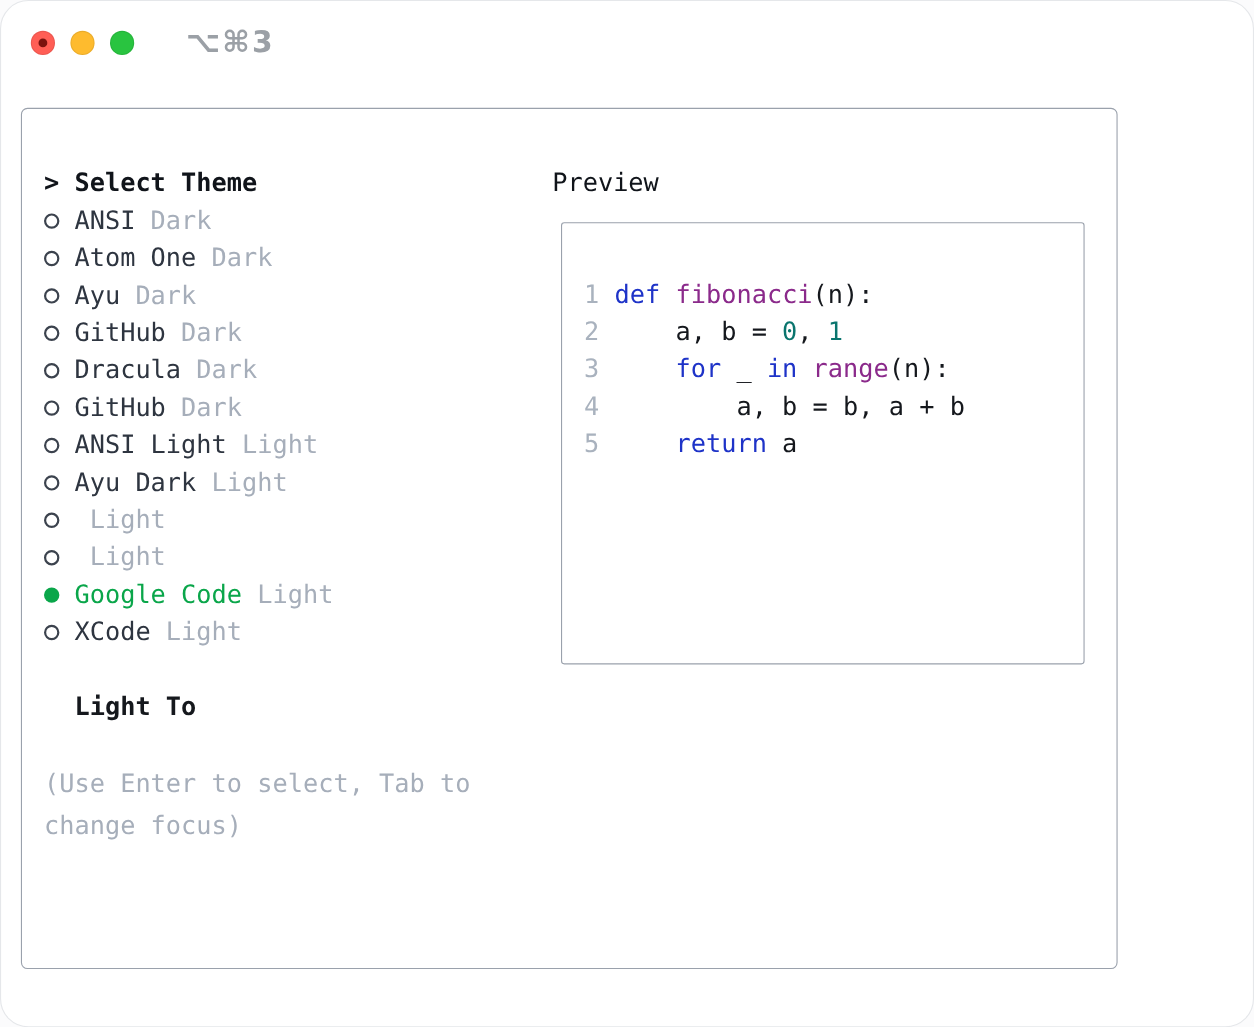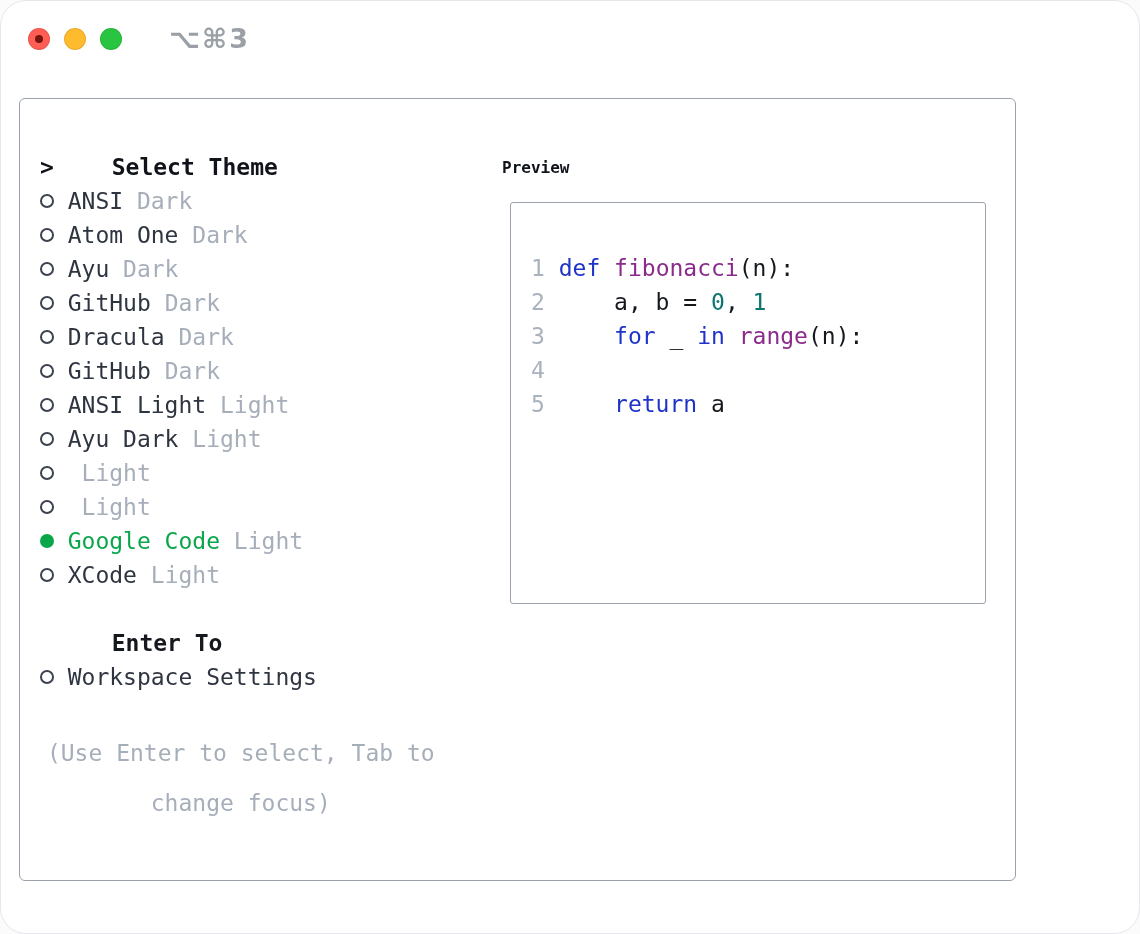--- a/index.html
+++ b/index.html
@@ -29,30 +29,30 @@
     padding:51px 0 0 20px; display:flex; background:#fff;
   }
   .row { height:34px; display:flex; align-items:center; font-size:23px; color:var(--text); white-space:pre; }
   .gap { height:34px; }
   .marker { width:27.7px; display:flex; align-items:center; }
   .cursor-glyph { font-weight:bold; color:#10141a; font-size:23px; }
   .dot { width:14px; height:14px; border-radius:50%; }
   .dot.ring { border:2px solid #3c434e; }
   .dot.filled { background:var(--green); }
   .label {}
-  .label.bold { font-weight:bold; color:#10141a;margin-left:44px; }
+  .label.bold { font-weight:bold; color:#10141a; }
   .label.selected { color:var(--green); }
   .variant { color:var(--muted); }
 
   .left-col { width:462px; }
-  .help { margin-top:0; width:29ch; font-size:23px; line-height:50px; color:var(--muted); white-space:normal;text-align:center; }
+  .help { margin-top:0; width:29ch; font-size:23px; line-height:38px; color:var(--muted); white-space:normal; }
 
   
   .right-col { flex:1; }
-  .preview-title { height:34px; display:flex; align-items:center; font-size:16px; font-weight:bold; color:#10141a; }
+  .preview-title { height:34px; display:flex; align-items:center; font-size:23px; font-weight:normal; color:#10141a; }
   .preview-box {
     margin-top:18px; margin-left:8px; width:476px; height:402px;
     border:1.5px solid #9aa1ac; border-radius:3px;
     padding:48px 0 0 20px; overflow:hidden;
   }
   .code-line { height:34px; display:flex; align-items:center; font-size:23px; white-space:pre; }
   .gutter { display:inline-block; width:2ch; color:var(--line_number); }
   .tok-kw { color:var(--keyword); }
   .tok-fn { color:var(--function); }
   .tok-num { color:var(--number); }
@@ -94,40 +94,39 @@
           <div class="row"><span class="marker"><span class="dot ring"></span></span><span class="variant"> Light</span></div>
           <div class="row"><span class="marker"><span class="dot ring"></span></span><span class="variant"> Light</span></div>
           <div class="row"><span class="marker"><span class="dot filled"></span></span><span class="label selected">Google Code</span><span class="variant"> Light</span></div>
           <div class="row"><span class="marker"><span class="dot ring"></span></span><span class="label">XCode</span><span class="variant"> Light</span></div>
         </div>
 
       <div class="gap"></div>
 
       <div class="row">
         <span class="marker"></span>
-        <span class="label bold" style="color:#15181d">Enter To</span>
+        <span class="label bold" style="color:#15181d">Light To</span>
       </div>
 
       <div id="apply-list">
-          <div class="row"><span class="marker"><span class="dot ring"></span></span><span class="label">Workspace Settings</span></div>
         </div>
 
       <div class="gap"></div>
 
       <div class="help">(Use Enter to select, Tab to change focus)</div>
     </div>
 
     <div class="right-col">
       <div class="preview-title">Preview</div>
       <div class="preview-box">
         <div id="code-lines">
             <div class="code-line"><span class="gutter">1</span><span class="tok-kw">def</span><span class="tok-pl"> </span><span class="tok-fn">fibonacci</span><span class="tok-pl">(n):</span></div>
             <div class="code-line"><span class="gutter">2</span><span class="tok-pl">    a, b = </span><span class="tok-num">0</span><span class="tok-pl">, </span><span class="tok-num">1</span></div>
             <div class="code-line"><span class="gutter">3</span><span class="tok-pl">    </span><span class="tok-kw">for</span><span class="tok-pl"> _ </span><span class="tok-kw">in</span><span class="tok-pl"> </span><span class="tok-fn">range</span><span class="tok-pl">(n):</span></div>
-            <div class="code-line"><span class="gutter">4</span></div>
+            <div class="code-line"><span class="gutter">4</span><span class="tok-pl">        a, b = b, a + b</span></div>
             <div class="code-line"><span class="gutter">5</span><span class="tok-pl">    </span><span class="tok-kw">return</span><span class="tok-pl"> a</span></div>
             <div class="code-line"><span class="gutter"></span></div>
           </div>
       </div>
     </div>
 
   </div>
 </div>
 
 </body></html>

